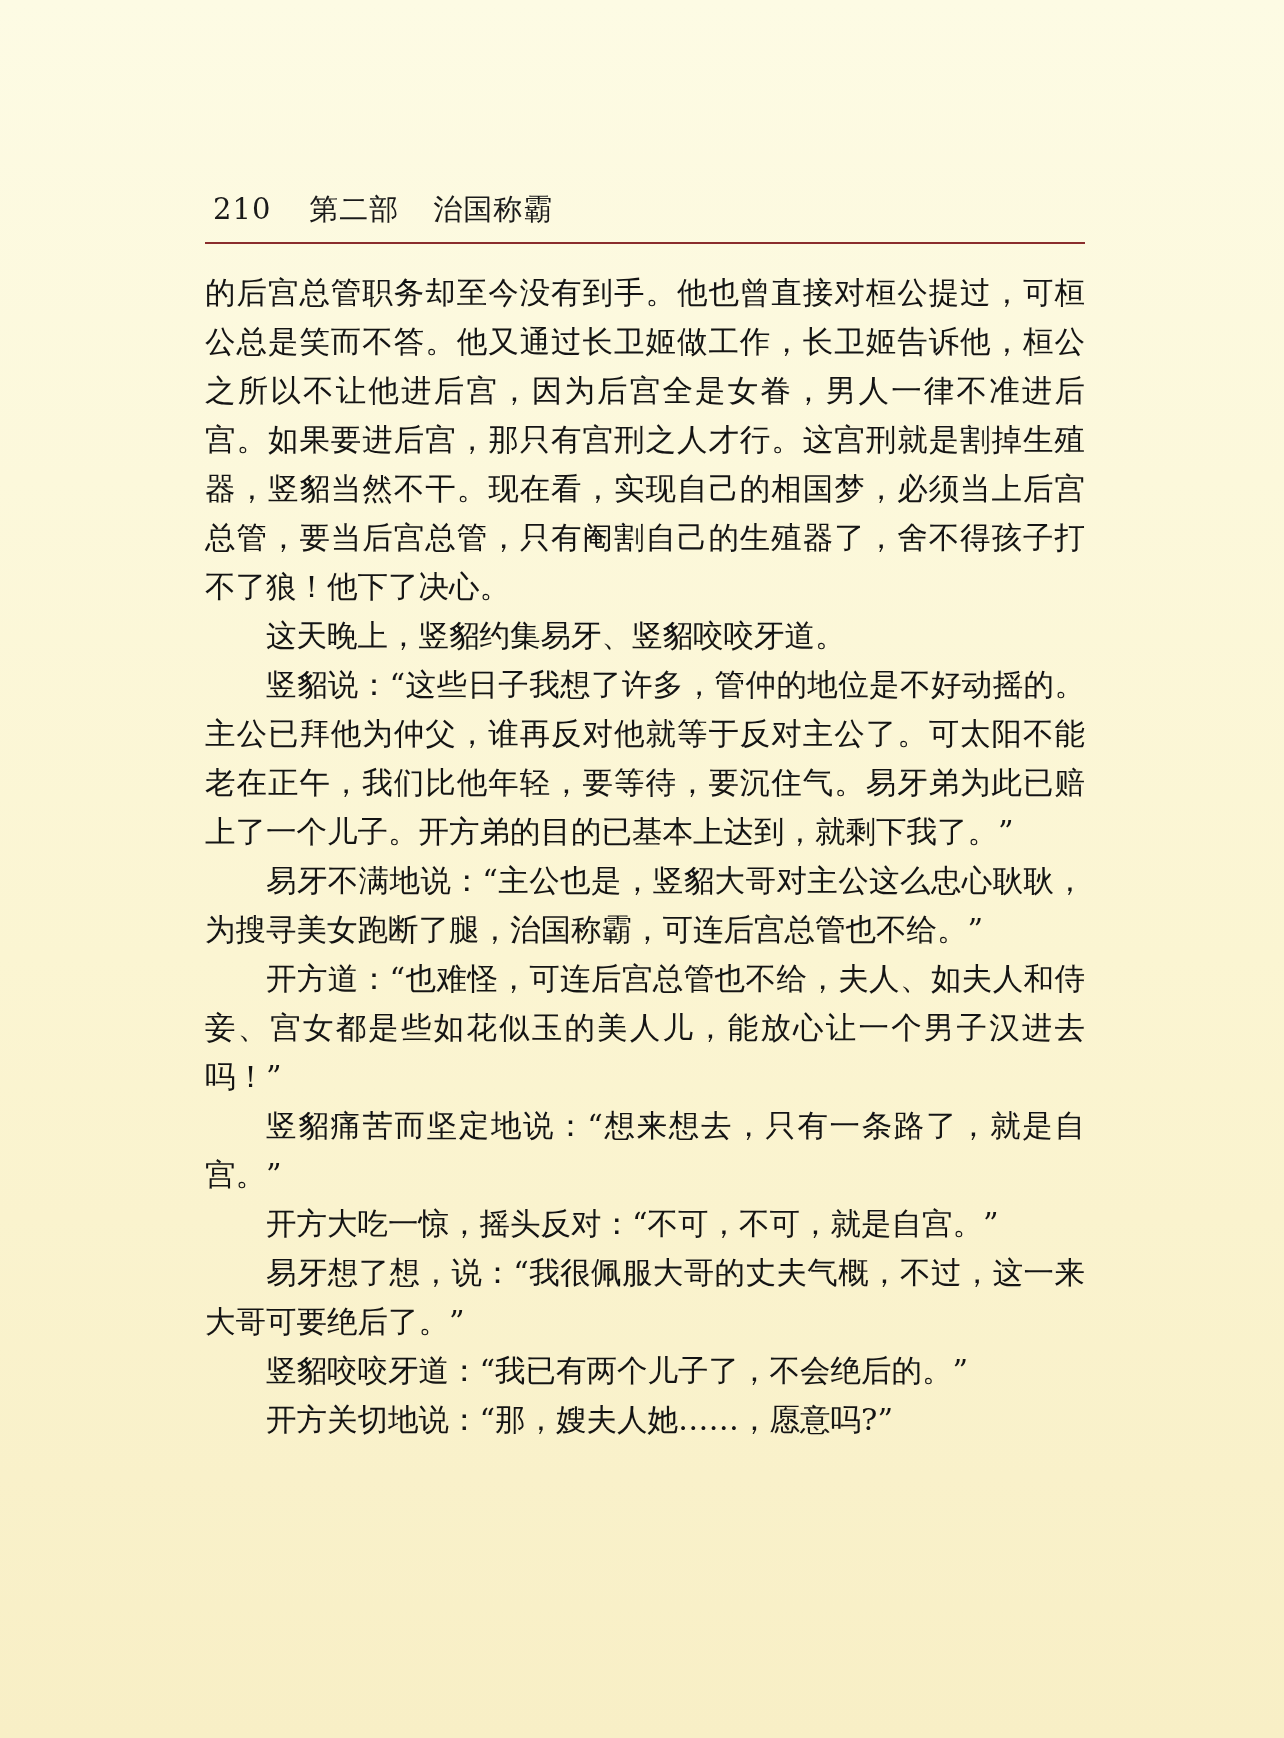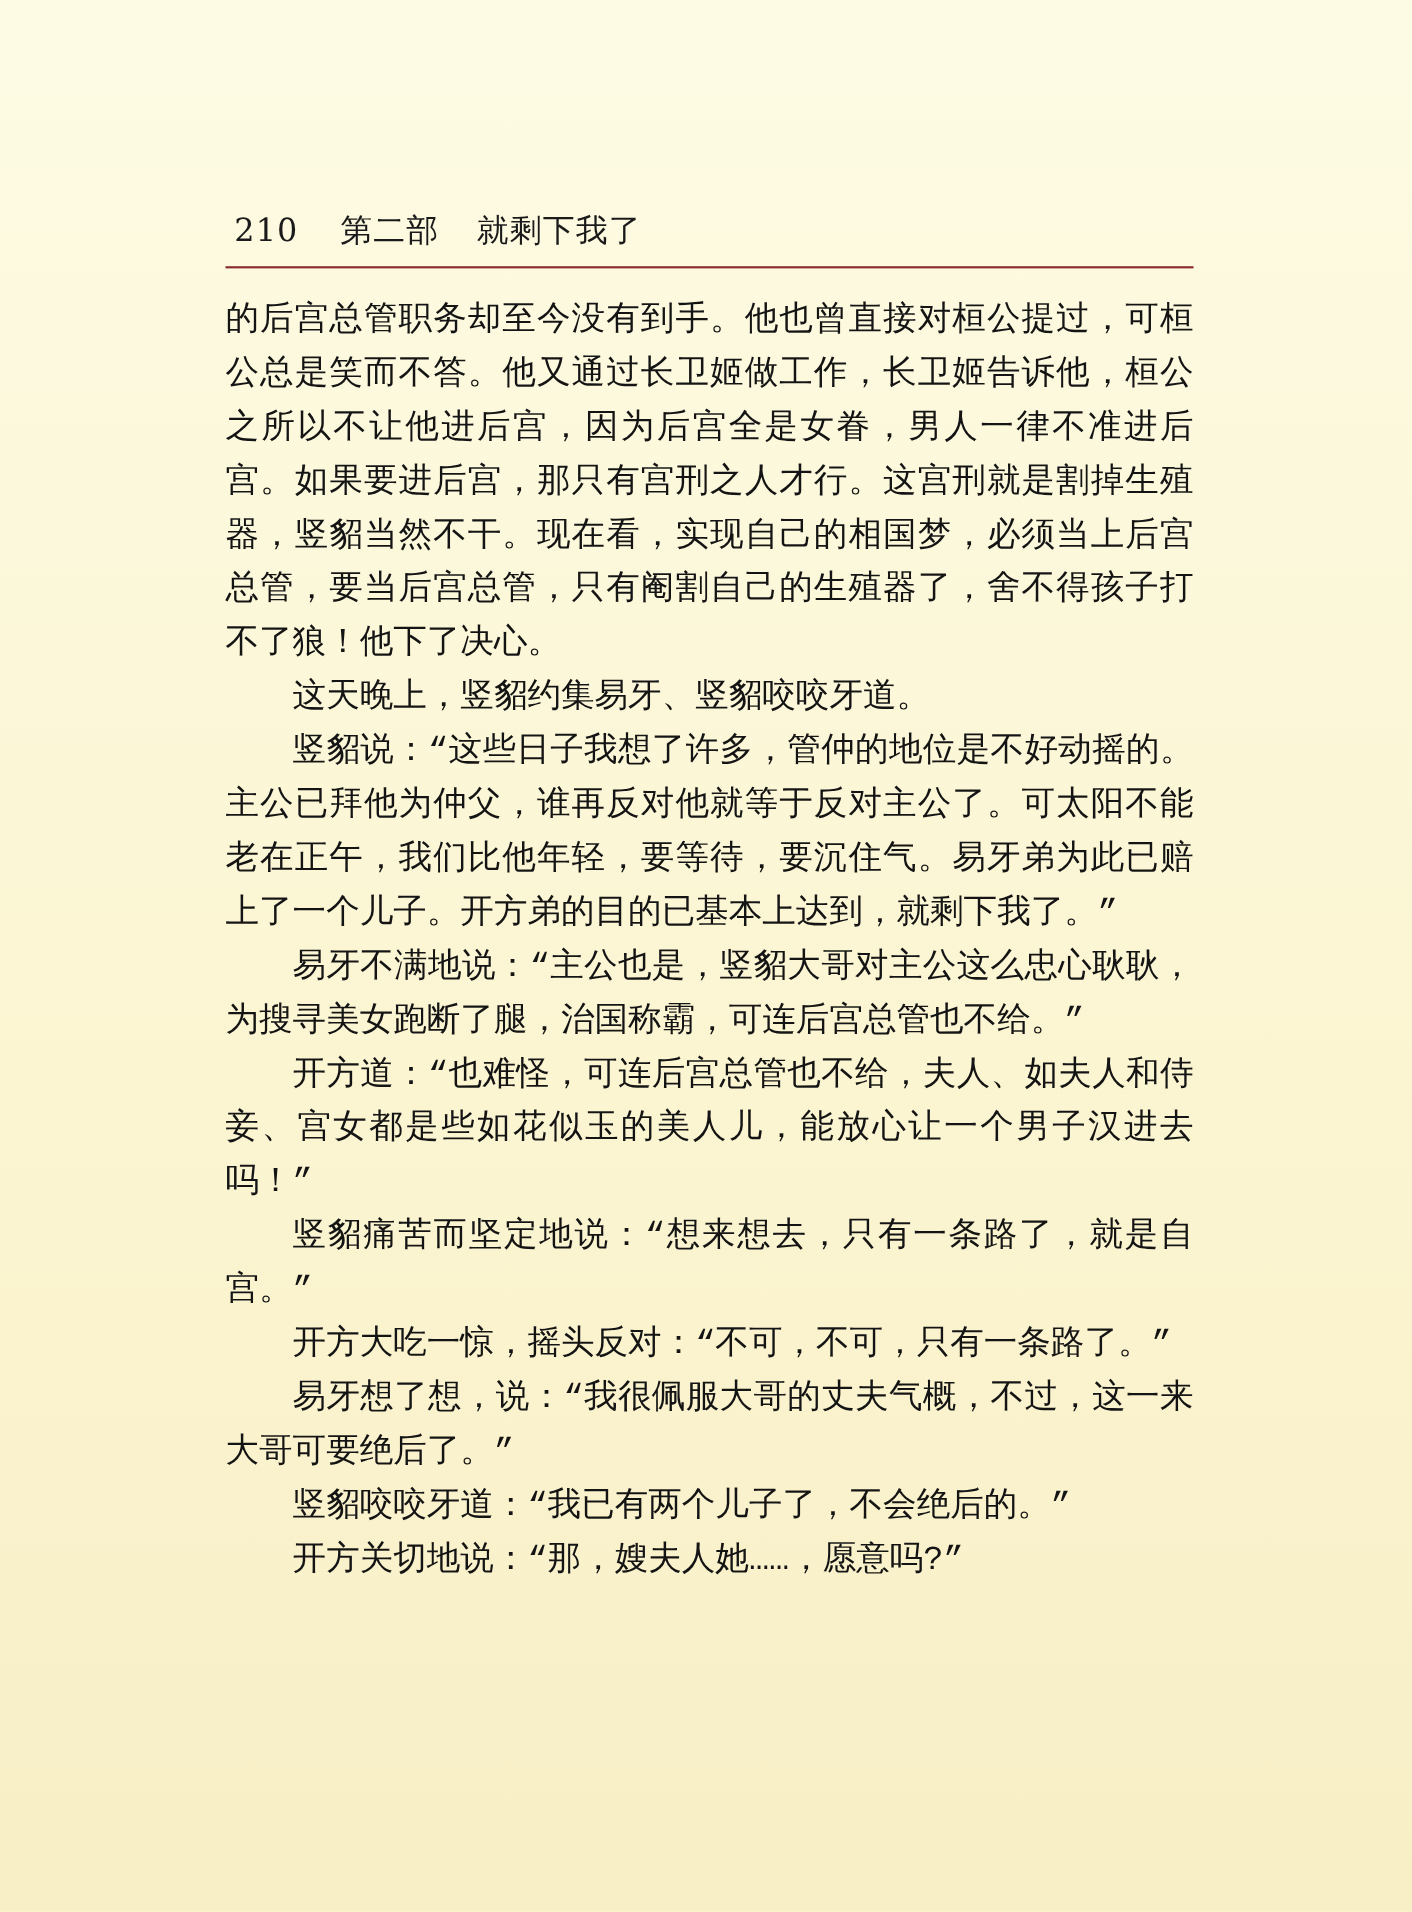--- a/index.html
+++ b/index.html
@@ -49,51 +49,50 @@
     width: 100%;
   }
   .body-text {
     margin-top: 24px;
     font-size: 30.5px;
     line-height: 49px;
     color: #141414;
     text-align: justify;
     text-justify: inter-character;
     letter-spacing: 0px;
-    font-family: Liberation Mono, monospace;
   }
   .para {
     margin: 0;
     text-indent: 2em;
   }
   .para.cont {
     text-indent: 0;
   }
 </style>
 </head>
 <body>
 
 <div class="page">
   <div class="content">
 
     <div class="header">
       <span class="page-num">210</span>
       <span class="part">第二部</span>
-      <span class="section">就剩下我了</span>
+      <span class="section">治国称霸</span>
     </div>
 
     <div class="rule"></div>
 
     <div class="body-text">
       <p class="para cont">的后宫总管职务却至今没有到手。他也曾直接对桓公提过，可桓公总是笑而不答。他又通过长卫姬做工作，长卫姬告诉他，桓公之所以不让他进后宫，因为后宫全是女眷，男人一律不准进后宫。如果要进后宫，那只有宫刑之人才行。这宫刑就是割掉生殖器，竖貂当然不干。现在看，实现自己的相国梦，必须当上后宫总管，要当后宫总管，只有阉割自己的生殖器了，舍不得孩子打不了狼！他下了决心。</p>
       <p class="para">这天晚上，竖貂约集易牙、竖貂咬咬牙道。</p>
       <p class="para">竖貂说：“这些日子我想了许多，管仲的地位是不好动摇的。主公已拜他为仲父，谁再反对他就等于反对主公了。可太阳不能老在正午，我们比他年轻，要等待，要沉住气。易牙弟为此已赔上了一个儿子。开方弟的目的已基本上达到，就剩下我了。”</p>
       <p class="para">易牙不满地说：“主公也是，竖貂大哥对主公这么忠心耿耿，为搜寻美女跑断了腿，治国称霸，可连后宫总管也不给。”</p>
       <p class="para">开方道：“也难怪，可连后宫总管也不给，夫人、如夫人和侍妾、宫女都是些如花似玉的美人儿，能放心让一个男子汉进去吗！”</p>
       <p class="para">竖貂痛苦而坚定地说：“想来想去，只有一条路了，就是自宫。”</p>
-      <p class="para">开方大吃一惊，摇头反对：“不可，不可，只有一条路了。”</p>
+      <p class="para">开方大吃一惊，摇头反对：“不可，不可，就是自宫。”</p>
       <p class="para">易牙想了想，说：“我很佩服大哥的丈夫气概，不过，这一来大哥可要绝后了。”</p>
       <p class="para">竖貂咬咬牙道：“我已有两个儿子了，不会绝后的。”</p>
       <p class="para">开方关切地说：“那，嫂夫人她……，愿意吗?”</p>
     </div>
 
   </div>
 </div>
 
 </body></html>

